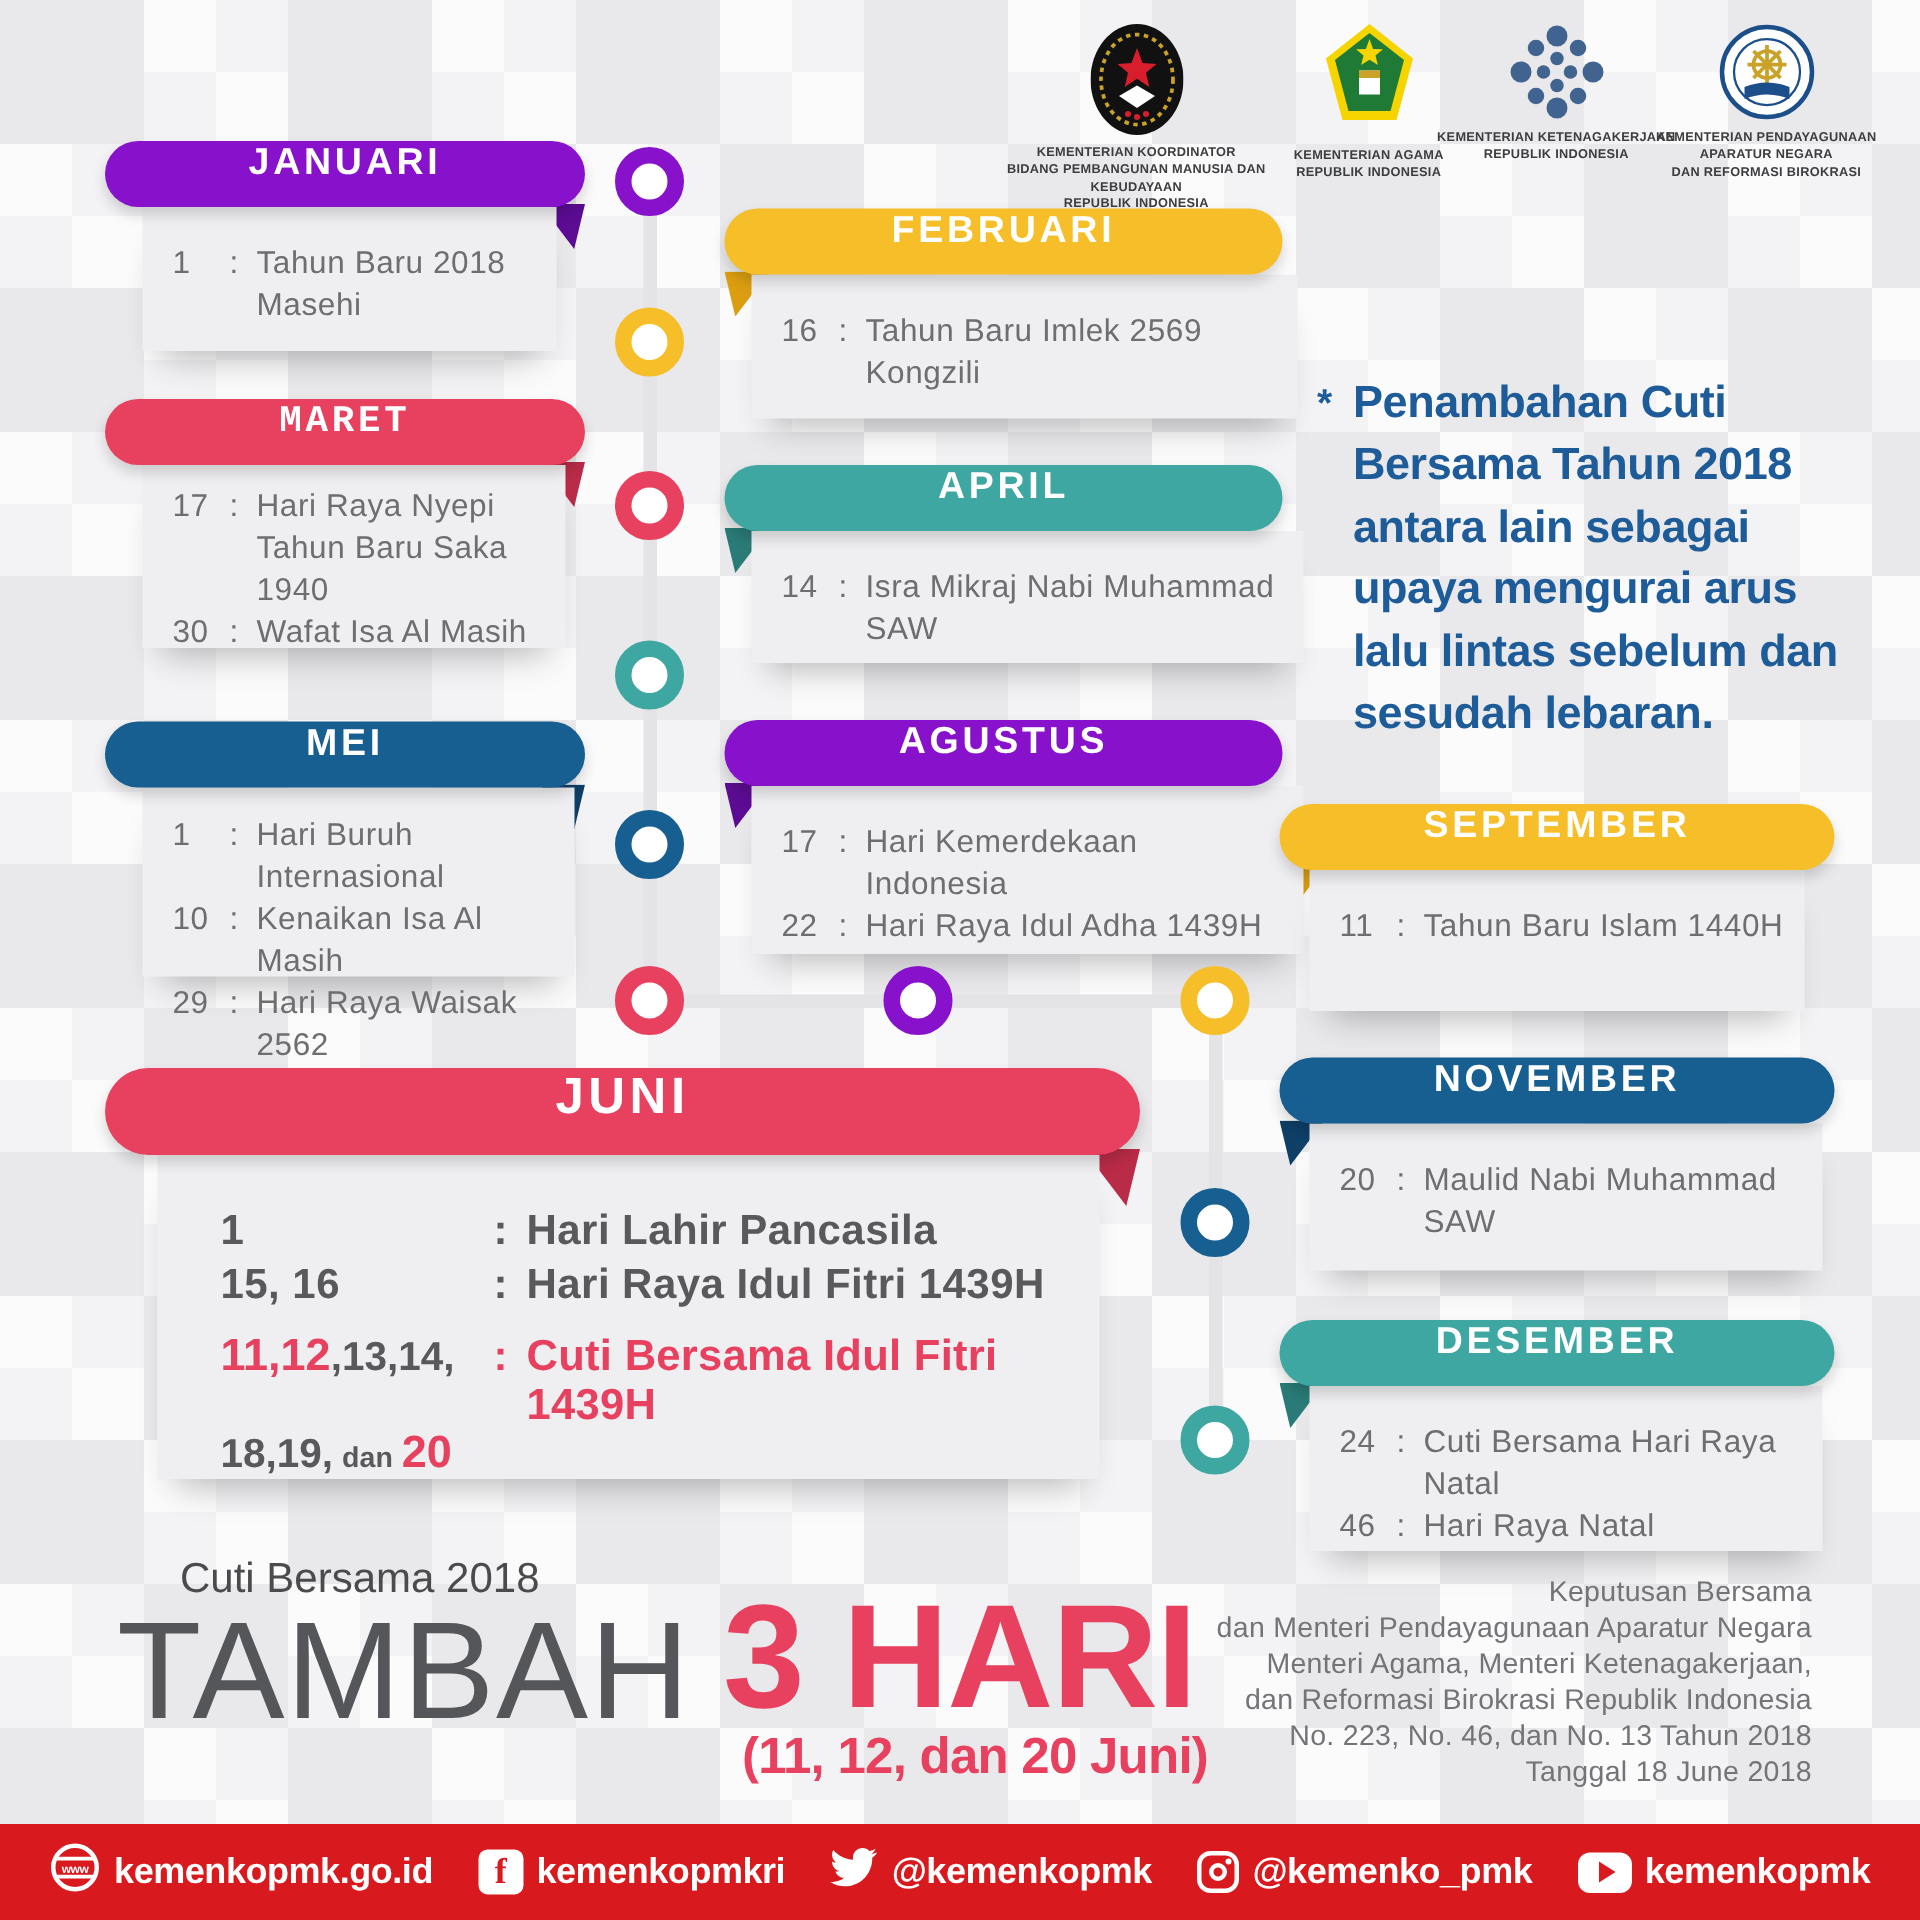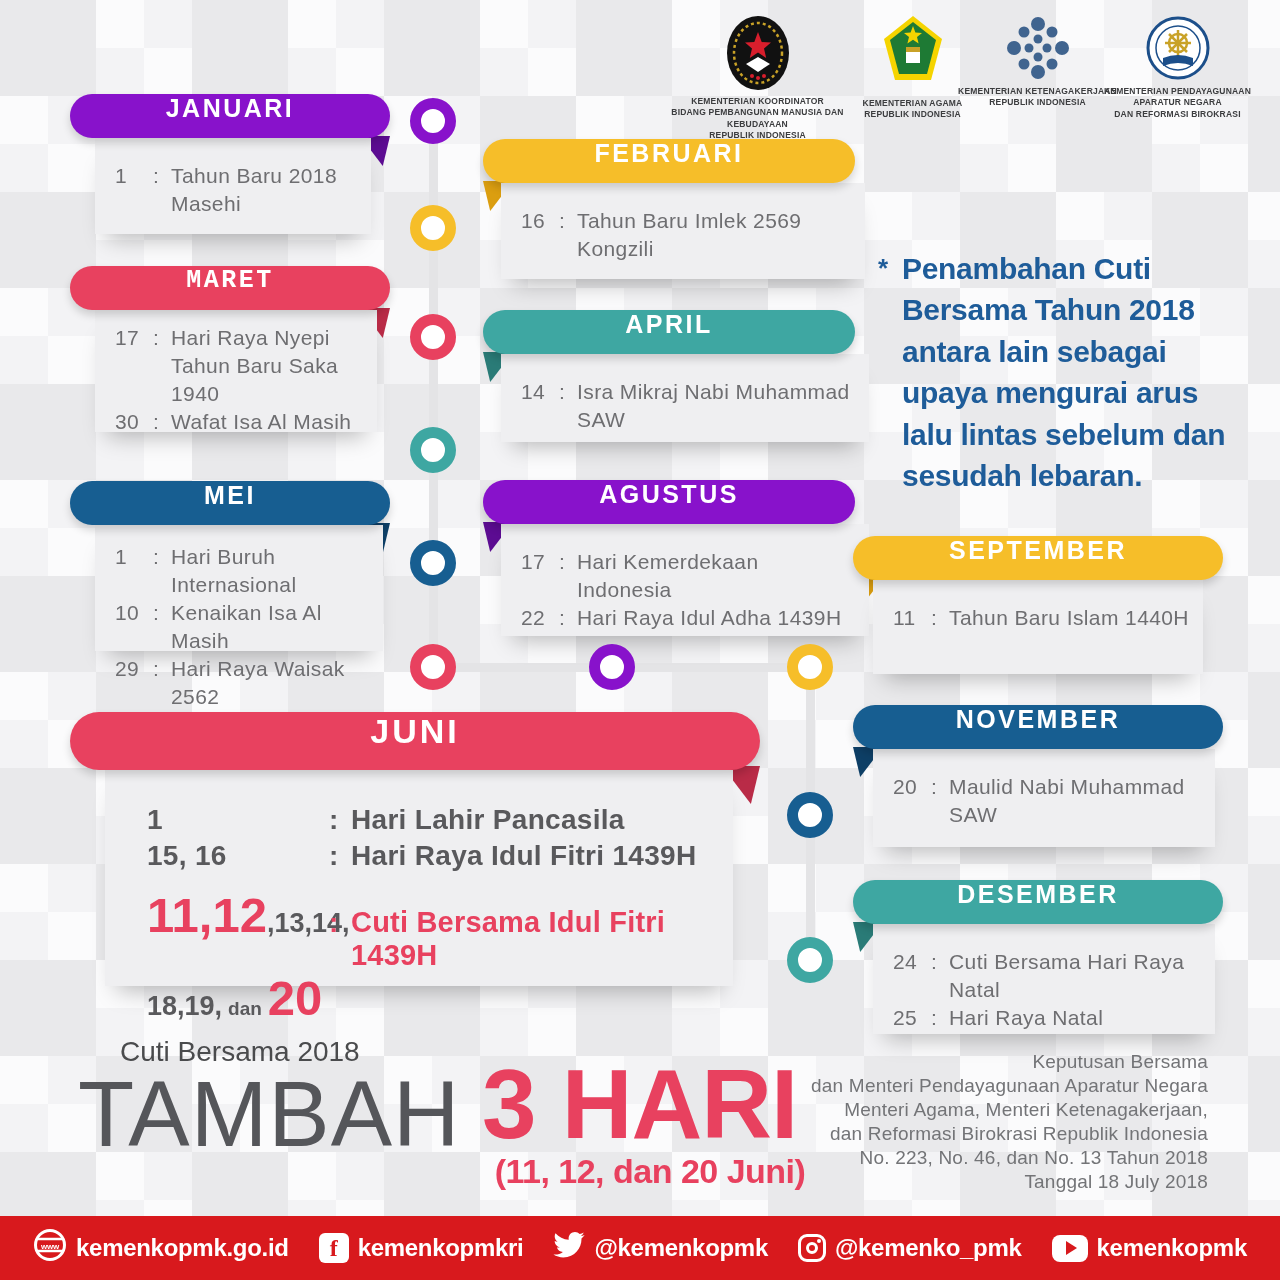--- a/index.html
+++ b/index.html
@@ -36,21 +36,21 @@
   .row .lbl{flex:1;}
   
   .juni-banner{height:58px;border-radius:29px;font-size:34px;letter-spacing:3px;}
   .juni-fold{width:38px;height:38px;}
   .jrow{display:flex;color:#59595c;font-size:28px;font-weight:bold;line-height:1.3;letter-spacing:.3px;}
   .jrow .day{flex:none;width:182px;}
   .jrow .sep{flex:none;width:22px;}
   .jcuti{margin-top:12px;color:#E8415F;font-weight:bold;}
   .jcuti .lineA{display:flex;align-items:baseline;}
   .jcuti .dayscol{flex:none;width:182px;}
-  .jcuti .big{font-size:49px;letter-spacing:0;}
+  .jcuti .big{font-size:30px;letter-spacing:0;}
   .jcuti .small-gray{color:#59595c;font-size:27px;}
   .jcuti .sep{flex:none;width:22px;font-size:28px;}
   .jcuti .lbl{font-size:29px;letter-spacing:.2px;}
   .jcuti .lineB{display:flex;align-items:baseline;margin-top:-2px;}
   .jcuti .dan{font-size:19px;color:#59595c;margin:0 6px;}
   
   .note{position:absolute;left:878px;top:248px;width:370px;display:flex;
     color:#1E5C99;font-weight:bold;font-size:30px;line-height:1.38;letter-spacing:-.3px;z-index:2;}
   .note .star{flex:none;width:24px;font-size:26px;padding-top:3px;}
   
@@ -314,21 +314,21 @@
     </div>
   <div class="mfold fold-l f-teal" style="left:853px;top:922px;"></div>
   <div class="mcard" style="left:873px;top:924px;width:342px;height:110px;">
 
   <div class="row">
         <span class="day">24</span>
         <span class="sep">:</span>
         <span class="lbl">Cuti Bersama Hari Raya Natal</span>
       </div>
       <div class="row">
-        <span class="day">25</span>
+        <span class="day">46</span>
         <span class="sep">:</span>
         <span class="lbl">Hari Raya Natal</span>
       </div>
     </div>
 
   <div class="mbanner juni-banner b-red" style="left:70px;top:712px;width:690px;">
       <span>JUNI</span>
     </div>
   <div class="mfold juni-fold fold-r f-red" style="left:722px;top:766px;"></div>
   <div class="mcard" style="left:105px;top:770px;width:628px;height:216px;padding:32px 20px 10px 42px;">
@@ -369,21 +369,21 @@
   <div class="hl-red">3 HARI</div>
   <div class="hl-detail">(11, 12, dan 20 Juni)</div>
 
   <div class="decree">
 
   <span>Keputusan Bersama</span>
       <span>dan Menteri Pendayagunaan Aparatur Negara</span>
       <span>Menteri Agama, Menteri Ketenagakerjaan,</span>
       <span>dan Reformasi Birokrasi Republik Indonesia</span>
       <span>No. 223, No. 46, dan No. 13 Tahun 2018</span>
-      <span>Tanggal 18 July 2018</span>
+      <span>Tanggal 18 June 2018</span>
     </div>
 
   <div class="footer">
     <div class="fitem">
       <span>
         <svg width="34" height="34" viewBox="0 0 34 34">
             <circle cx="17" cy="17" r="14.5" fill="none" stroke="#fff" stroke-width="3"></circle>
             <path d="M4 11 H30 M4 23 H30" stroke="#fff" stroke-width="2.5" fill="none"></path>
             <text x="17" y="20.5" text-anchor="middle" font-size="8" font-weight="bold" fill="#fff" font-family="Liberation Sans,sans-serif">www</text>
           </svg>

